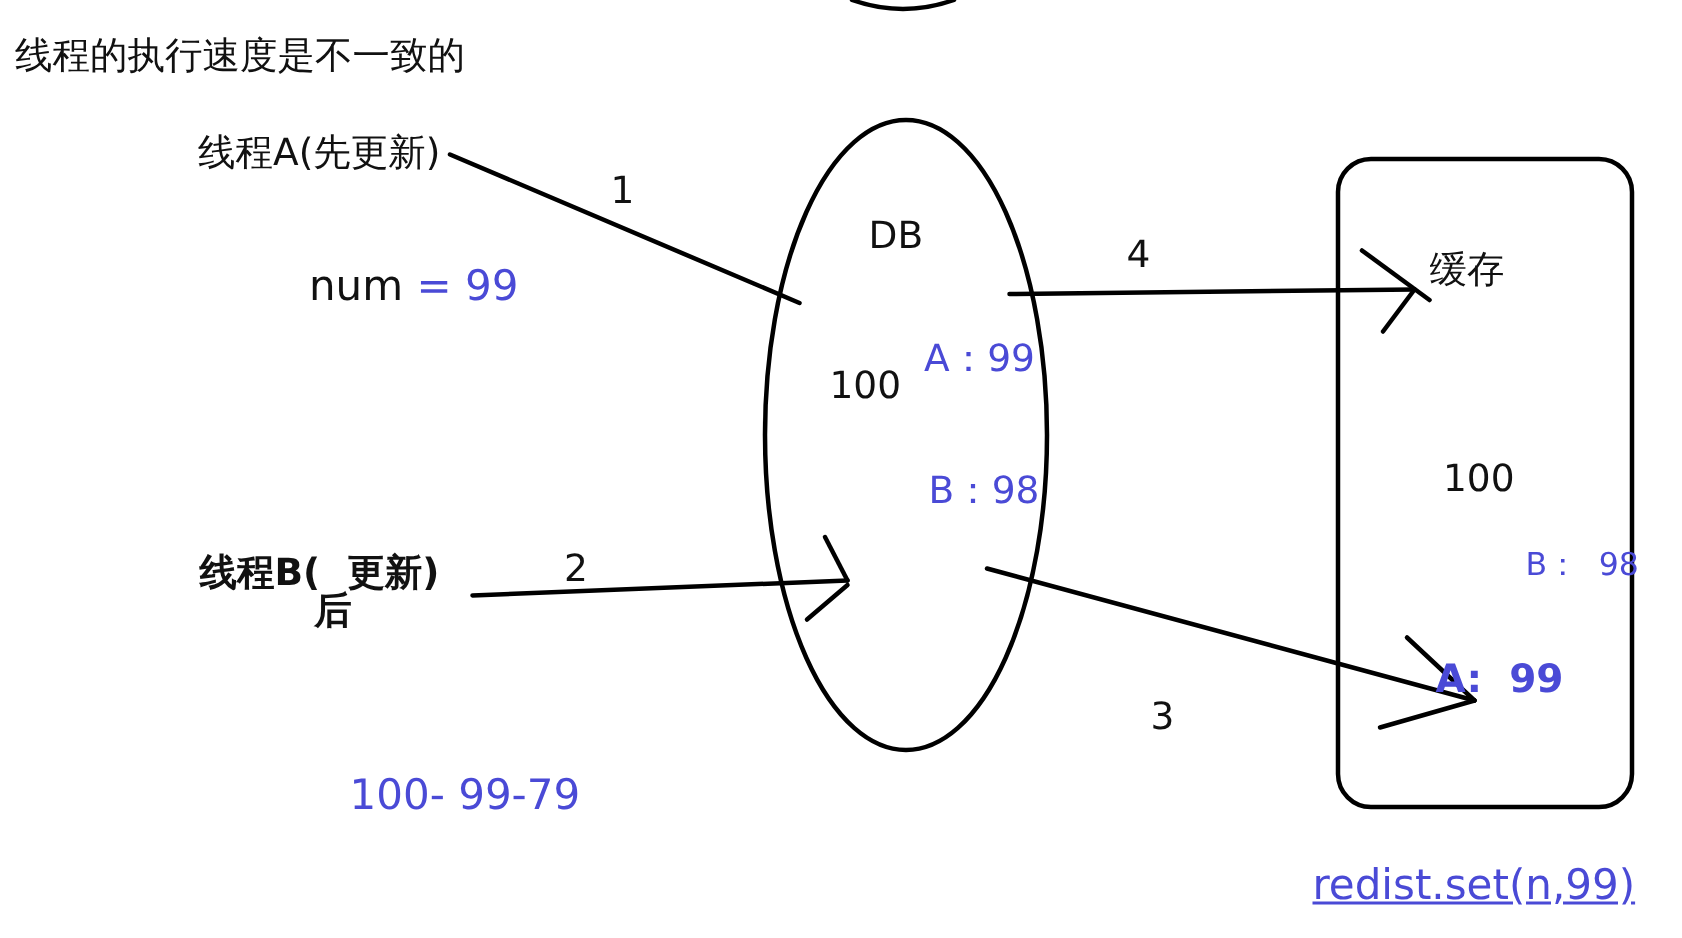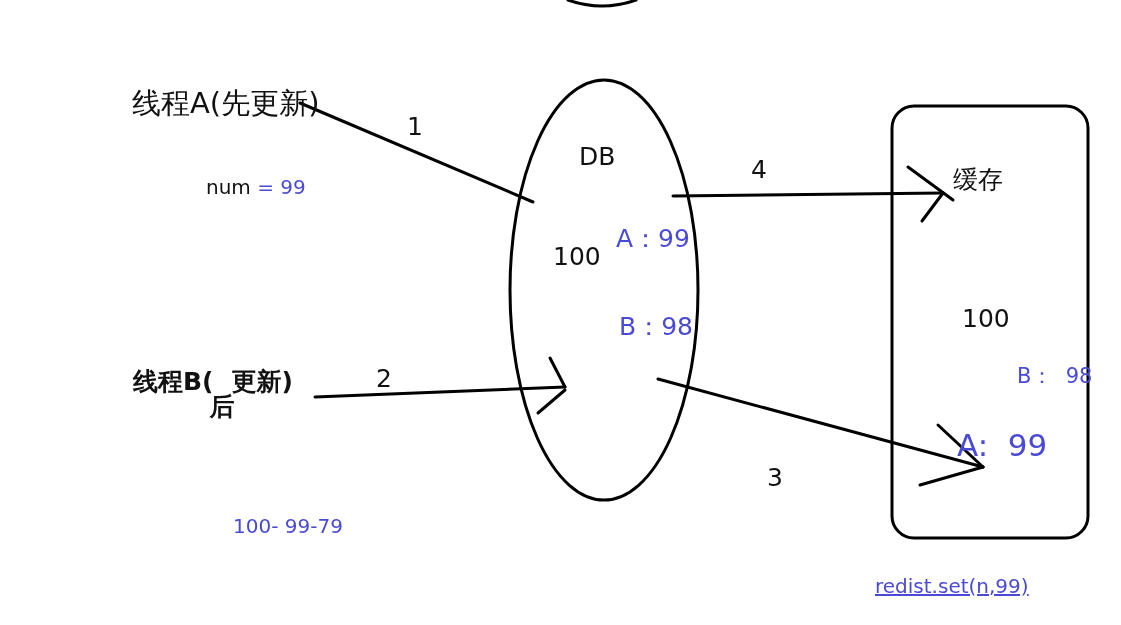--- a/index.html
+++ b/index.html
@@ -22,21 +22,21 @@
       height: 625px;
     }
     .lbl {
       position: absolute;
       white-space: nowrap;
       line-height: 1;
       color: #111111;
       font-size: 24px;
     }
     .blue { color: #4a4ad6; }
-    .num { font-size: 20px; }
+    .num { font-size: 28px; }
     .stroke {
       fill: none;
       stroke: #000000;
       stroke-width: 3;
       stroke-linecap: round;
       stroke-linejoin: round;
     }
   </style>
 </head>
 <body>
@@ -65,22 +65,23 @@
       <line class="stroke" x1="920" y1="485" x2="983" y2="467"></line>
     </g>
 
     <g>
       <line class="stroke" x1="673" y1="196" x2="943" y2="193"></line>
       <line class="stroke" x1="908" y1="167" x2="953" y2="200"></line>
       <line class="stroke" x1="922" y1="221" x2="943" y2="193"></line>
     </g>
   </svg>
 
+  <div class="lbl" style="left:10px;top:24px;font-size:25px;">线程的执行速度是不一致的</div>
 
-  <div class="lbl" style="left:132px;top:89px;font-size:29px;">线程A(先更新)</div>
+  <div class="lbl" style="left:132px;top:89px;font-size:25px;">线程A(先更新)</div>
 
   <div class="lbl num" style="left:206px;top:177px;">
     <span>num</span><span class="blue"> = 99</span>
   </div>
 
 
   <div class="lbl" style="left:133px;top:369px;font-size:25px;font-weight:bold;">
     <span>线程B(</span><span style="display:inline-block;width:18px;position:relative;"><span style="position:absolute;left:-4px;top:4px;">后</span></span><span>更新)</span>
   </div>
 
@@ -90,18 +91,18 @@
   <div class="lbl" style="left:751px;top:157px;font-size:25px;">4</div>
 
   <div class="lbl" style="left:579px;top:144px;font-size:25px;">DB</div>
   <div class="lbl" style="left:553px;top:244px;font-size:25px;">100</div>
   <div class="lbl blue" style="left:616px;top:226px;font-size:25px;">A：99</div>
   <div class="lbl blue" style="left:619px;top:314px;font-size:25px;">B：98</div>
 
   <div class="lbl" style="left:953px;top:167px;font-size:25px;">缓存</div>
   <div class="lbl" style="left:962px;top:306px;font-size:25px;">100</div>
   <div class="lbl blue" style="left:977px;top:366px;font-size:21px;white-space:pre;margin-left:40px;">B：  98</div>
-  <div class="lbl blue" style="left:957px;top:430px;font-size:31px;white-space:pre;">A:  99</div>
+  <div class="lbl blue" style="left:957px;top:440px;font-size:26px;white-space:pre;font-weight:bold;">A:  99</div>
 
   <div class="lbl blue num" style="left:233px;top:516px;">100- 99-79</div>
   <div class="lbl blue num" style="left:875px;top:576px;text-decoration:underline;">redist.set(n,99)</div>
 
 </div>
 
 </body></html>

